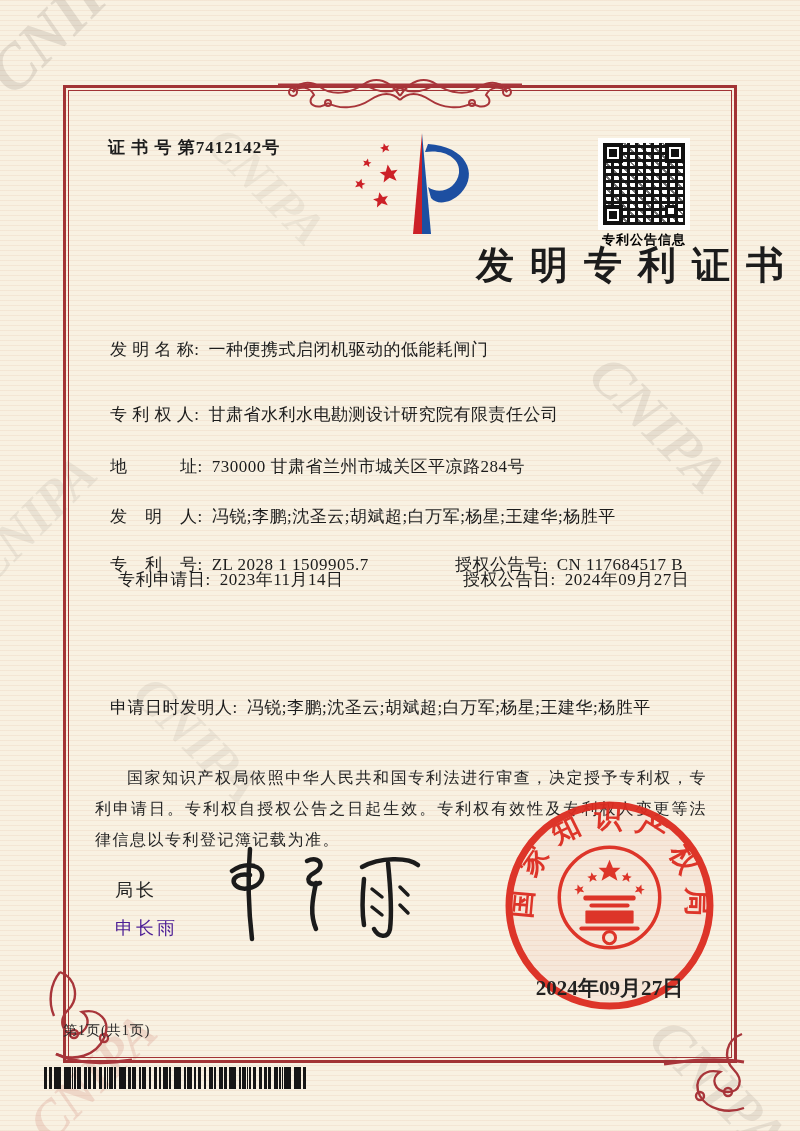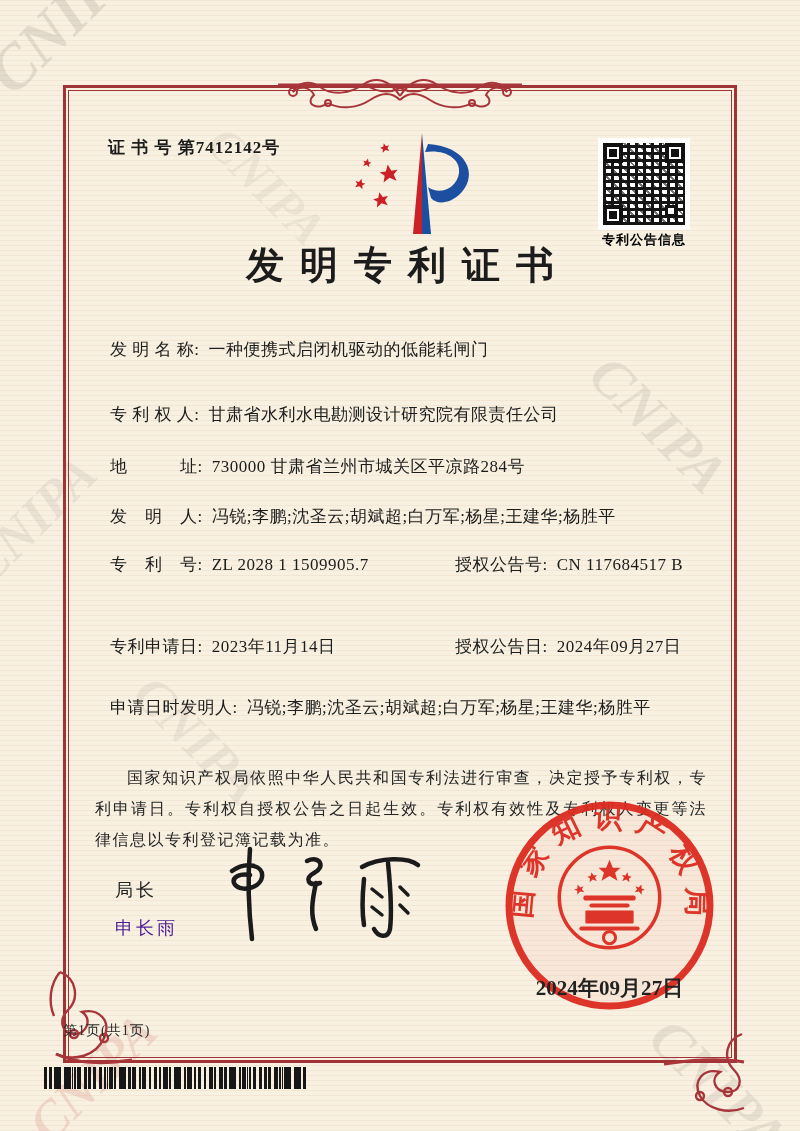--- a/index.html
+++ b/index.html
@@ -39,28 +39,28 @@
         background-image:
           repeating-linear-gradient(0deg,#151515 0 3px,transparent 3px 7px),
           repeating-linear-gradient(90deg,#151515 0 3px,transparent 3px 8px),
           repeating-linear-gradient(45deg,rgba(0,0,0,0.55) 0 2px,transparent 2px 9px); }
   .finder { position:absolute; width:20px; height:20px; border:4px solid #111; background:#fff; box-sizing:border-box; }
   .finder::after { content:""; position:absolute; left:2px; top:2px; width:8px; height:8px; background:#111; }
   .f-tl { left:0; top:0; } .f-tr { right:0; top:0; } .f-bl { left:0; bottom:0; }
   .f-al { position:absolute; right:8px; bottom:8px; width:12px; height:12px; border:3px solid #111; box-sizing:border-box; background:#fff; }
   .qr-caption { position:absolute; left:585px; top:231px; width:118px; text-align:center;
         font-size:13px; font-weight:bold; letter-spacing:1px; color:#000000; }
-  .title { position:absolute; left:0; top:240px; width:800px; text-align:center;
+  .title { position:absolute; left:0; top:240px; width:800px; text-align:right;
         font-size:38px; font-weight:bold; letter-spacing:16px; padding-left:16px; box-sizing:border-box; }
   
   .row { position:absolute; left:110px; font-size:17px; white-space:nowrap; letter-spacing:0.5px; }
   .row .lbl { margin-right:9px; }
   .col2 { position:absolute; left:345px; top:0; }
   .r1 { top:338px; } .r2 { top:403px; } .r3 { top:455px; } .r4 { top:505px; }
-  .r5 { top:553px; } .r6 { top:635px; } .r7 { top:649px; } .r8 { top:696px; }
+  .r5 { top:553px; } .r6 { top:568px;margin-left:8px; } .r7 { top:649px; } .r8 { top:696px; }
   .statement { position:absolute; left:95px; top:762px; width:612px; font-size:16px;
         line-height:31px; text-indent:2em; letter-spacing:1.5px; text-align:justify; color:#262626; }
   
   .signer-title { position:absolute; left:115px; top:878px; font-size:18px; letter-spacing:3px; color:#222; }
   .signer-name  { position:absolute; left:115px; top:916px; font-size:18px; letter-spacing:3px; color:#4c1d95; }
   .signature { position:absolute; left:212px; top:842px; width:220px; height:102px; }
   .seal { position:absolute; left:502px; top:798px; width:215px; height:215px; opacity:0.95; }
   .footer-page { position:absolute; left:63px; right:63px; top:1022px; text-align:left;
         font-size:14px; letter-spacing:1px; color:#2a2a2a; }
   .barcode { position:absolute; left:44px; top:1067px; width:262px; height:22px;

